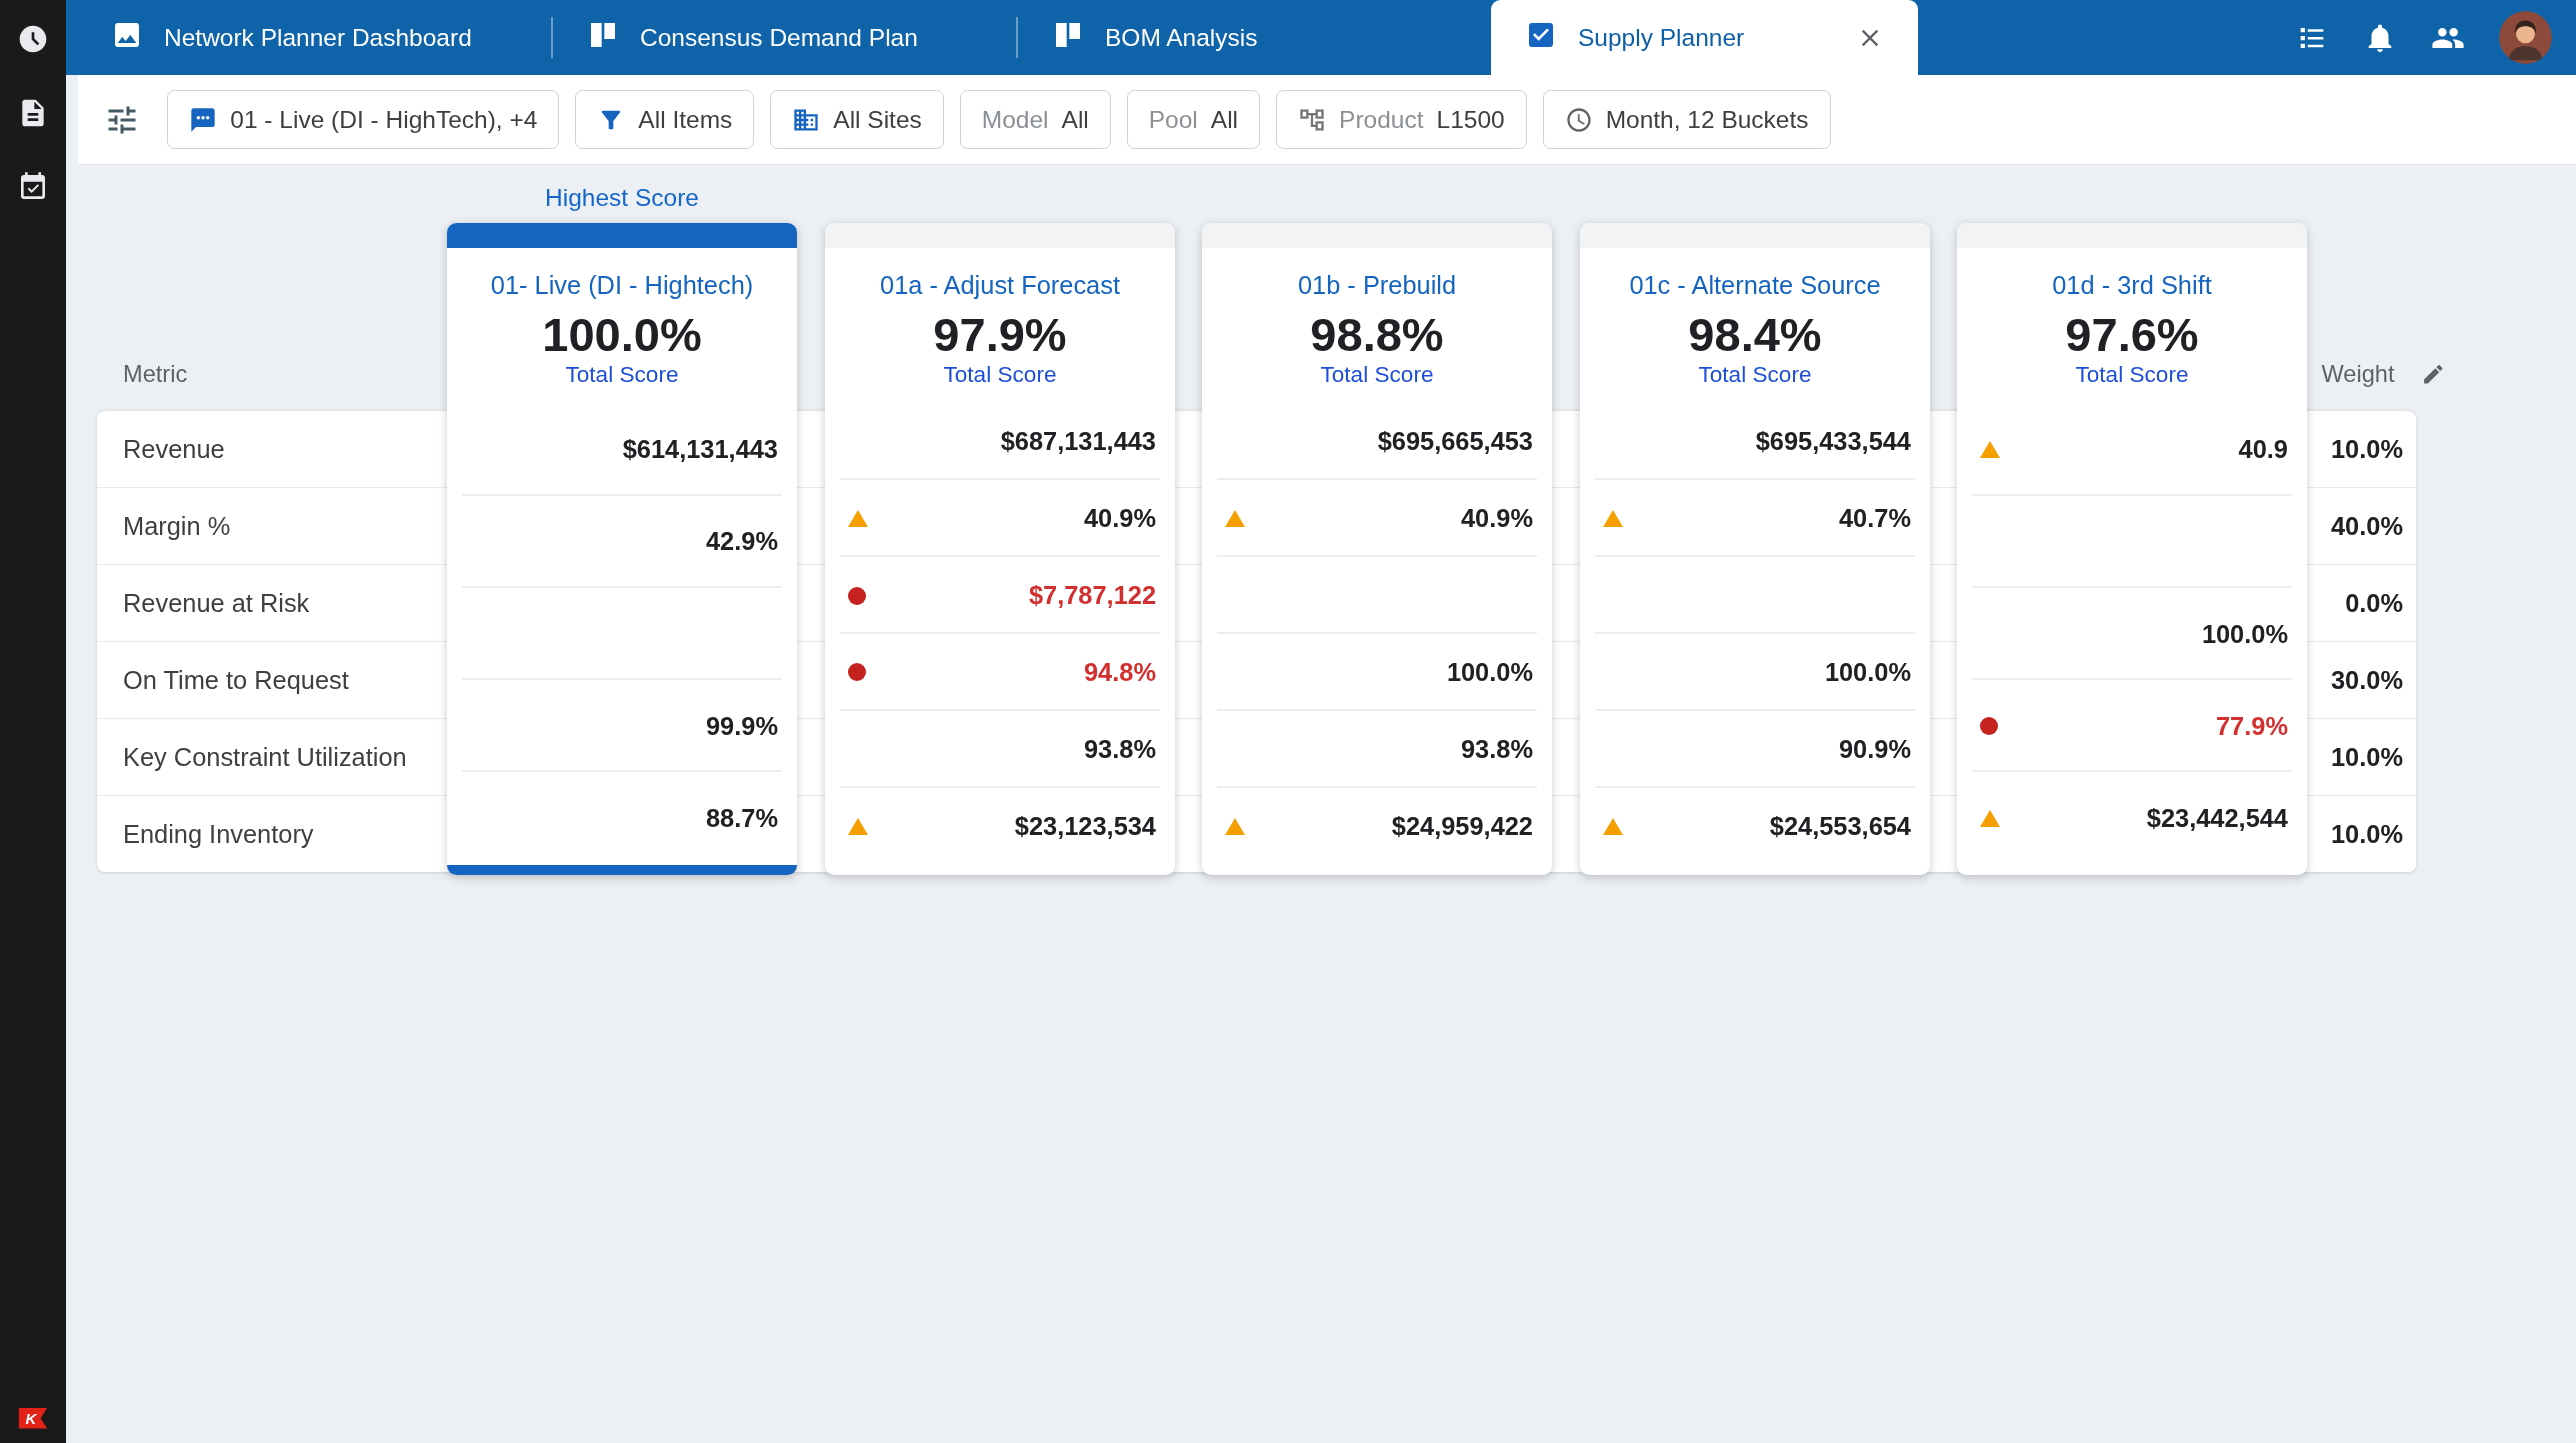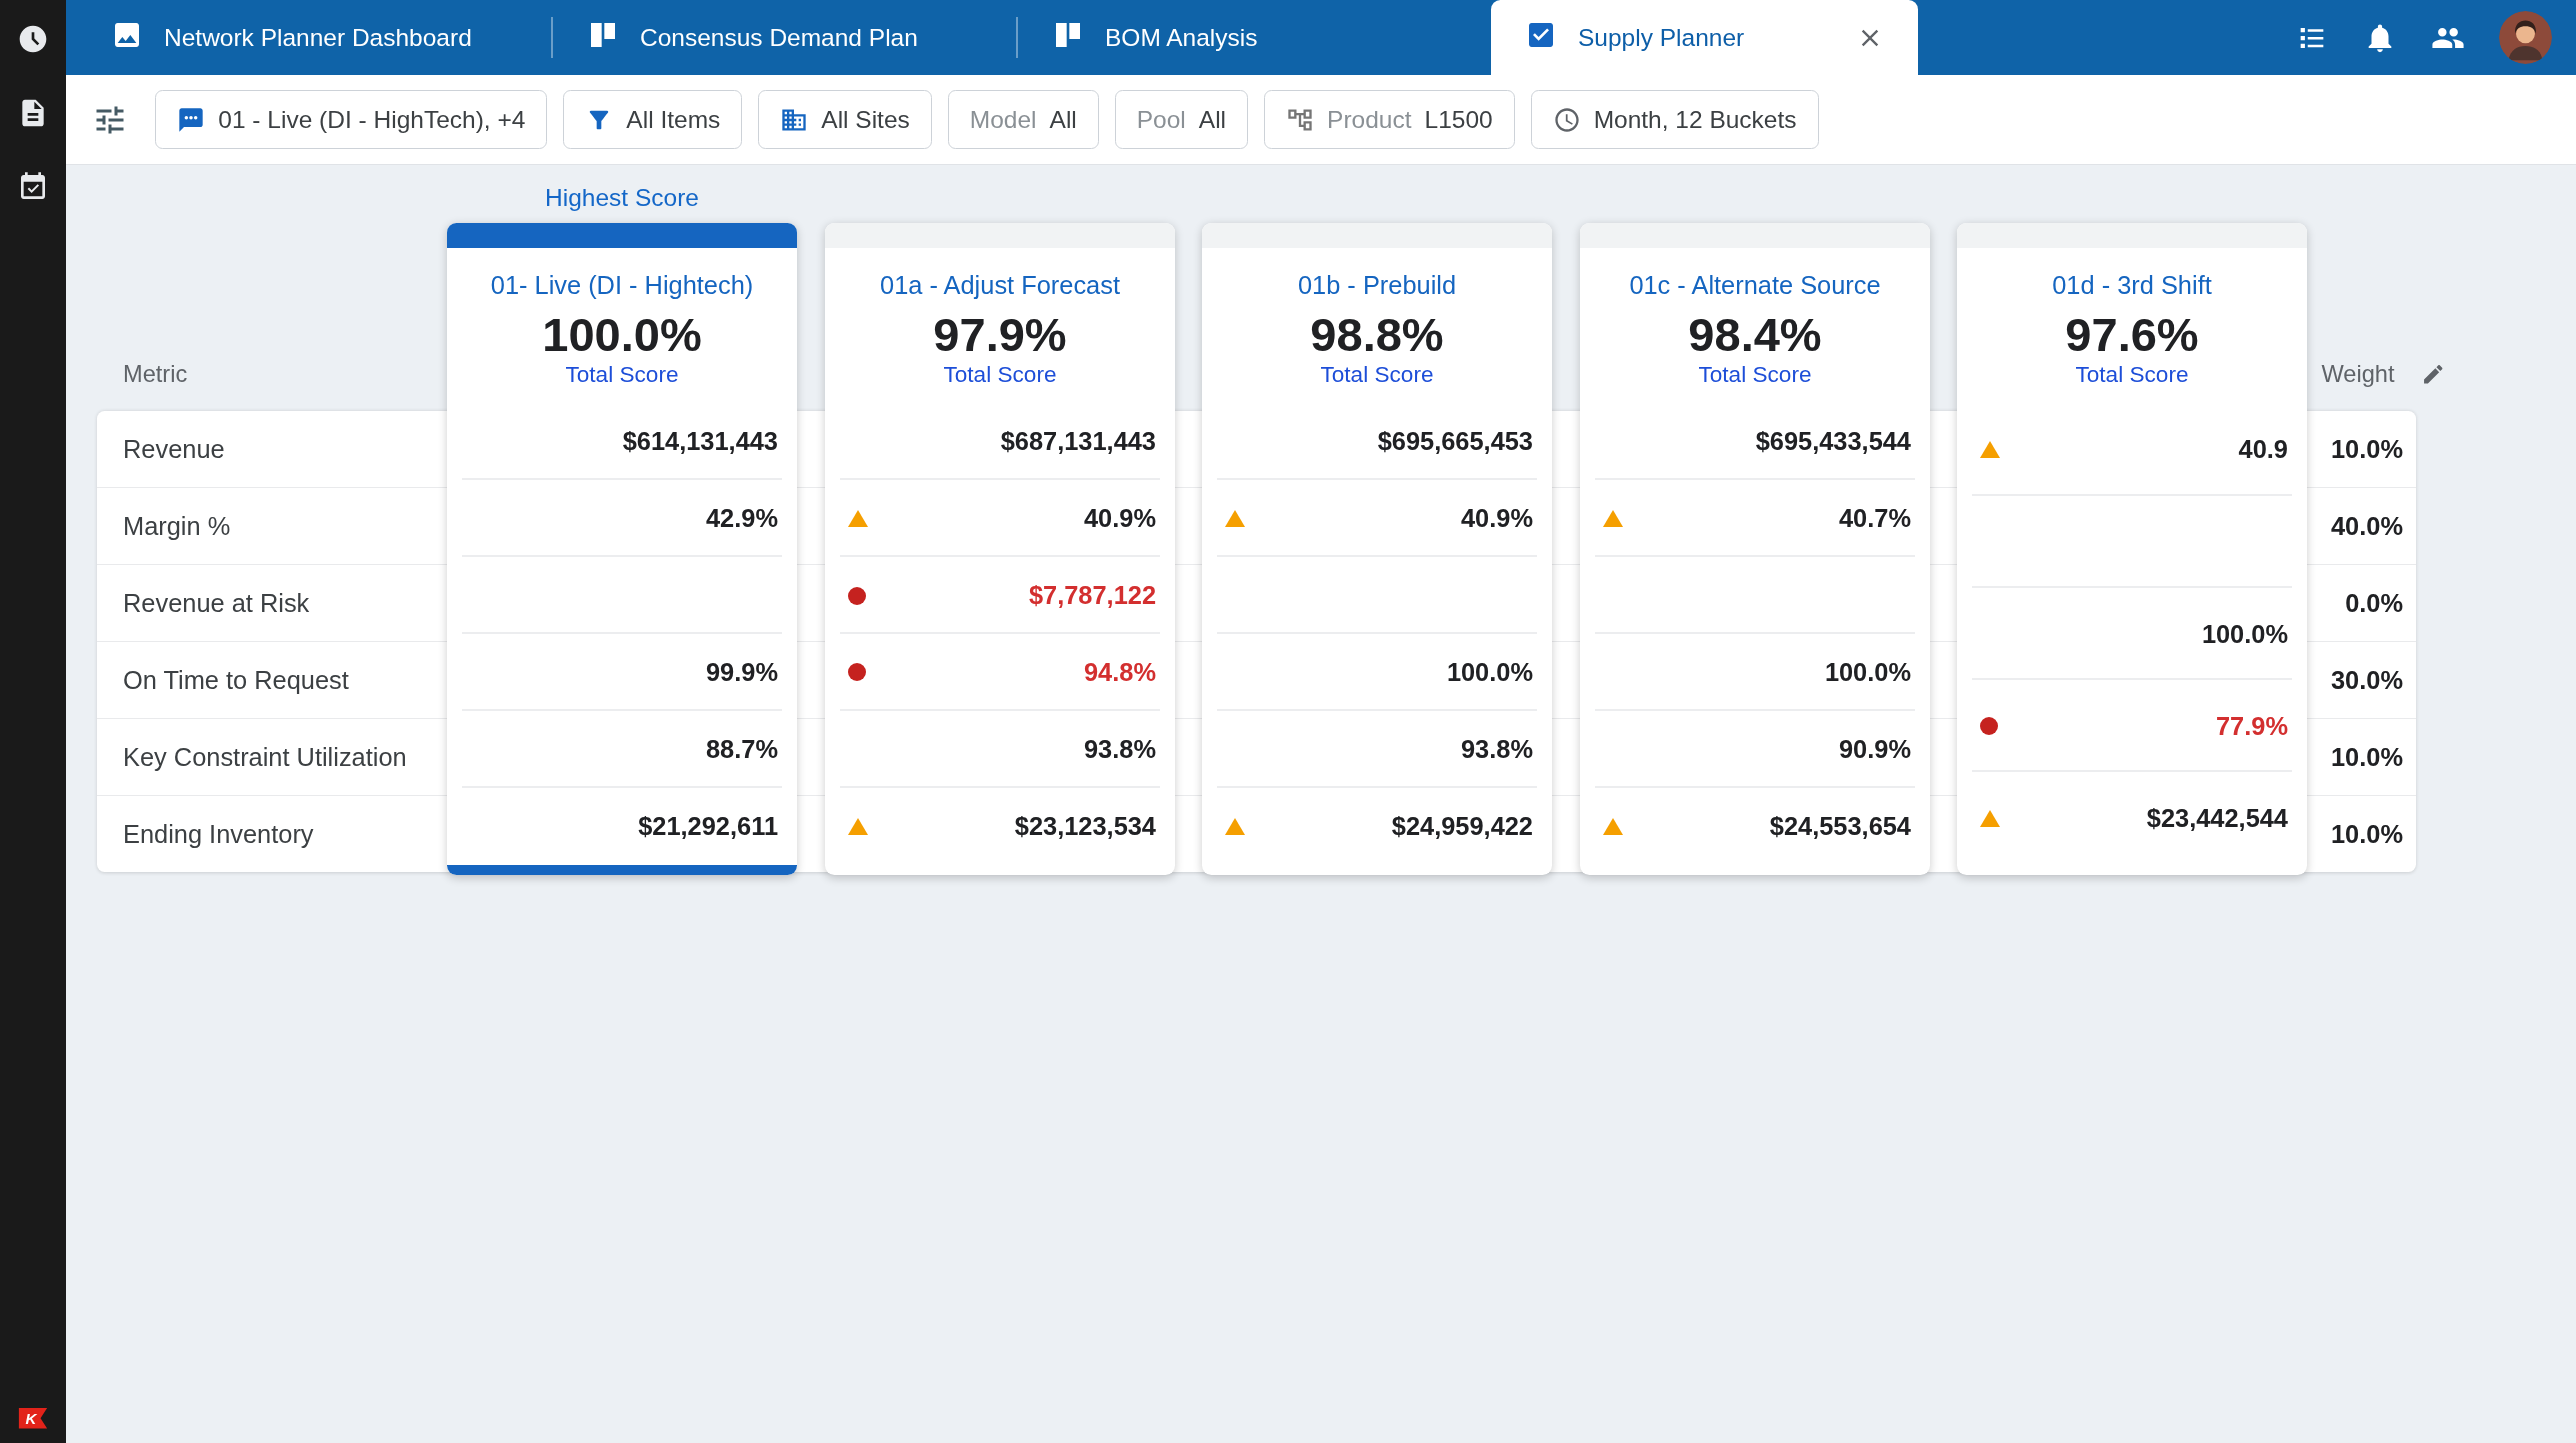--- a/index.html
+++ b/index.html
@@ -27,21 +27,21 @@
   .tab.active .tab-icon{color:#1565C0}
   .close-btn{margin-left:auto;width:28px;height:28px;color:#5F6368;cursor:pointer}
   .close-btn svg{width:28px;height:28px}
   .actions{margin-left:auto;display:flex;align-items:center;gap:34px;padding-right:24.5px}
   .a-icon{width:34px;height:34px;color:#FFFFFF;cursor:pointer}
   .a-icon svg{width:34px;height:34px;display:block}
   .avatar{width:53px;height:53px;border-radius:50%;overflow:hidden;cursor:pointer;flex:none}
   .avatar svg{width:53px;height:53px;display:block}
 
   
-  .filterbar{position:absolute;left:66px;top:75px;right:0;height:90px;background:#FFFFFF;border-bottom:1.9px solid #E0E3E7;
+  .filterbar{position:absolute;left:78px;top:75px;right:0;height:90px;background:#FFFFFF;border-bottom:1.9px solid #E0E3E7;
     display:flex;align-items:center;padding-left:26px;gap:16px;z-index:20}
   .tune{width:36px;height:36px;color:#455A64;margin-right:11.3px;cursor:pointer}
   .tune svg{width:36px;height:36px;display:block}
   .chip{display:inline-flex;align-items:center;gap:13px;height:59px;padding:0 21px;border:1.9px solid #CDD2D8;border-radius:7.5px;
     background:#FFFFFF;font-size:24.5px;color:#3C4043;cursor:pointer;white-space:nowrap}
   .c-icon{width:28px;height:28px;flex:none}
   .c-icon svg{width:28px;height:28px;display:block}
   .c-blue{color:#1565C0}
   .c-gray{color:#757575}
   .c-dark{color:#5F6368}
@@ -296,23 +296,20 @@
             </div>
             <div class="card-row">
               <div class="cell-value"></div>
             </div>
             <div class="card-row">
               <div class="cell-value">99.9%</div>
             </div>
             <div class="card-row">
               <div class="cell-value">88.7%</div>
             </div>
-            <div class="card-row">
-              <div class="cell-value">$21,292,611</div>
-            </div>
           </div>
           <div class="card-footer"></div>
         </div>
         <div class="card" style="left: 759px;">
           <div class="card-cap"></div>
           <div class="card-head">
             <div class="card-name">01a - Adjust Forecast</div>
             <div class="card-score">97.9%</div>
             <div class="card-score-label">Total Score</div>
           </div>

